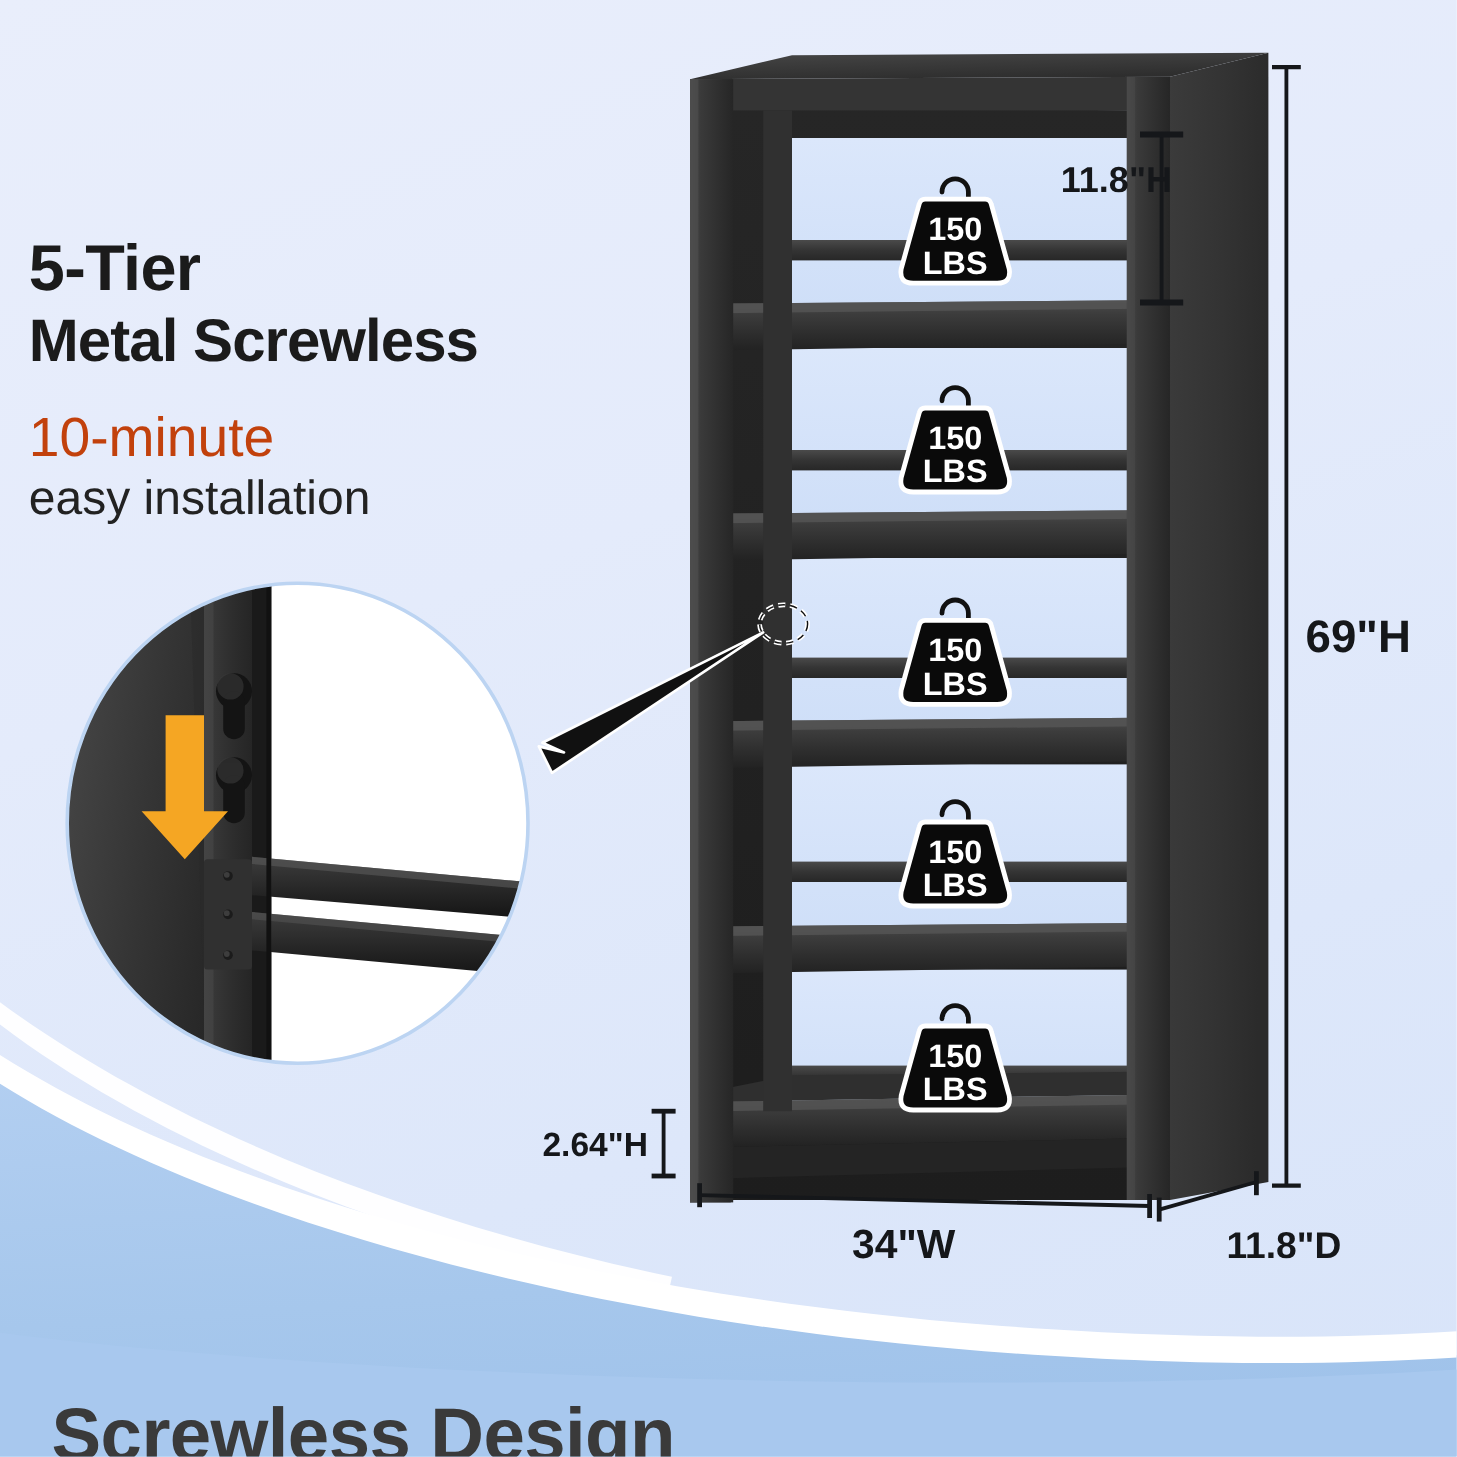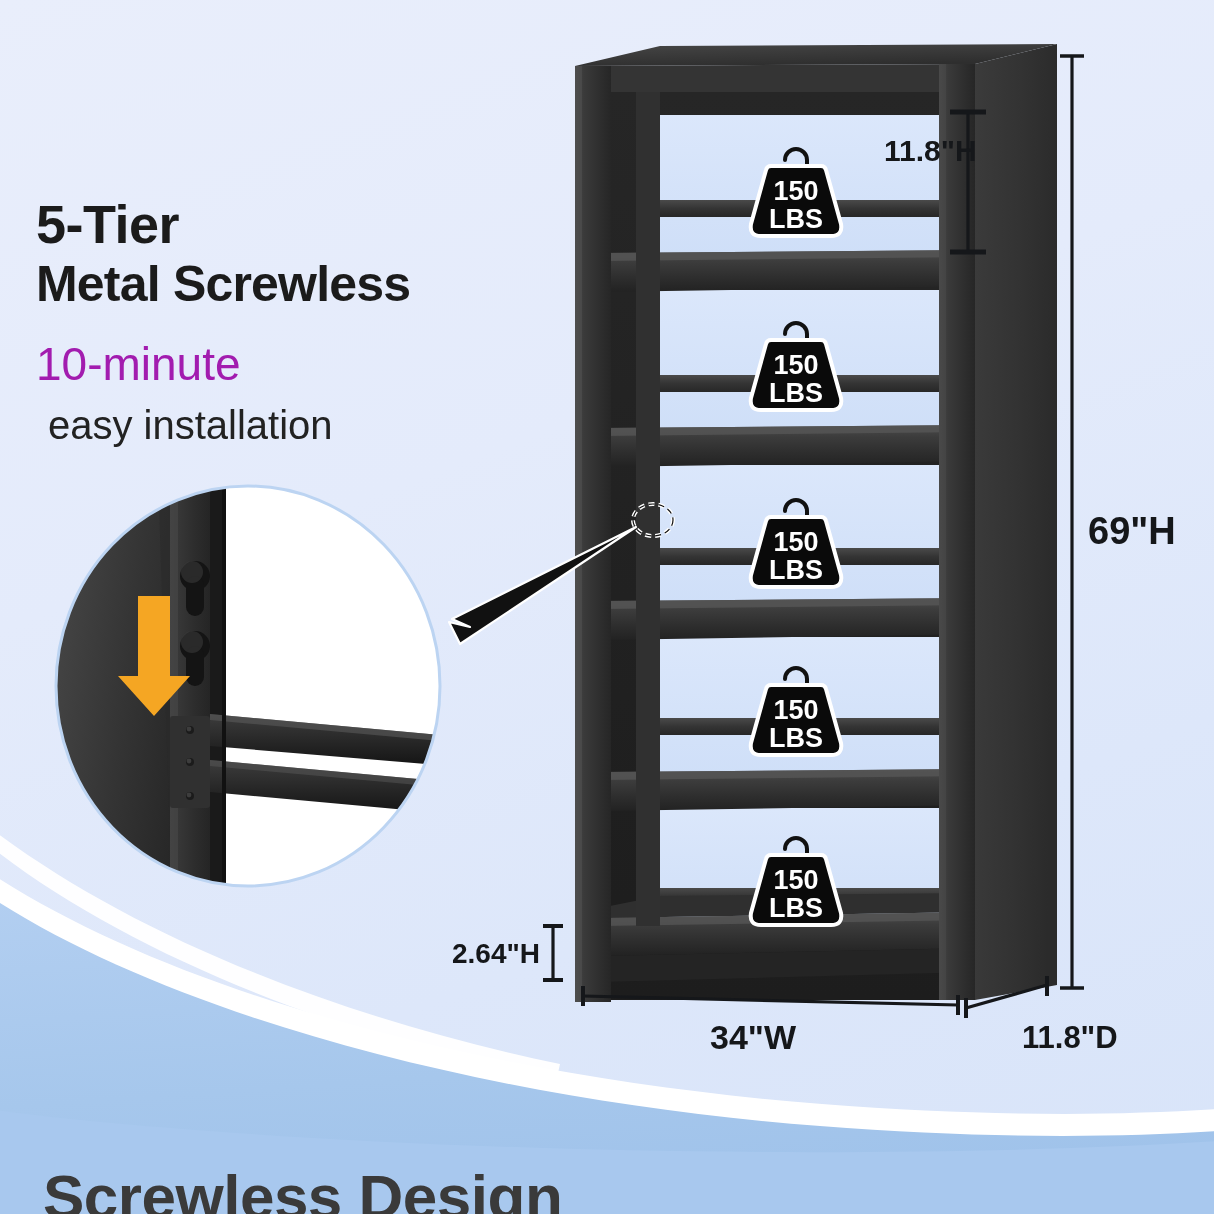--- a/index.html
+++ b/index.html
@@ -24,21 +24,21 @@
     background: linear-gradient(160deg, #e9eefb 0%, #e4ebfb 38%, #dde7fa 70%, #d8e4f9 100%);
   }
   .bg-svg {
     position: absolute;
     inset: 0;
   }
 
   
   .headline {
     position: absolute;
-    left: 36px;
+    left: 24px;
     top: 196px;
     width: 520px;
   }
   .hl-1 {
     font-size: 54px;
     font-weight: bold;
     color: #1b1b1b;
     letter-spacing: -0.5px;
     line-height: 1.06;
     margin: 0 0 4px 0;
@@ -47,30 +47,30 @@
     font-size: 50px;
     font-weight: bold;
     color: #1b1b1b;
     letter-spacing: -0.8px;
     line-height: 1.08;
     margin: 0 0 28px 0;
   }
   .hl-3 {
     font-size: 46px;
     font-weight: normal;
-    color: #a21caf;
+    color: #c2410c;
     line-height: 1.12;
     margin: 10px 0 2px 0;
   }
   .hl-4 {
     font-size: 40px;
     font-weight: normal;
     color: #222222;
     line-height: 1.14;
-    margin: 12px;
+    margin: 0;
   }
 
   
   .banner-title {
     position: absolute;
     left: 43px;
     top: 1166px;
     font-size: 62px;
     font-weight: bold;
     color: #3a3a3a;

